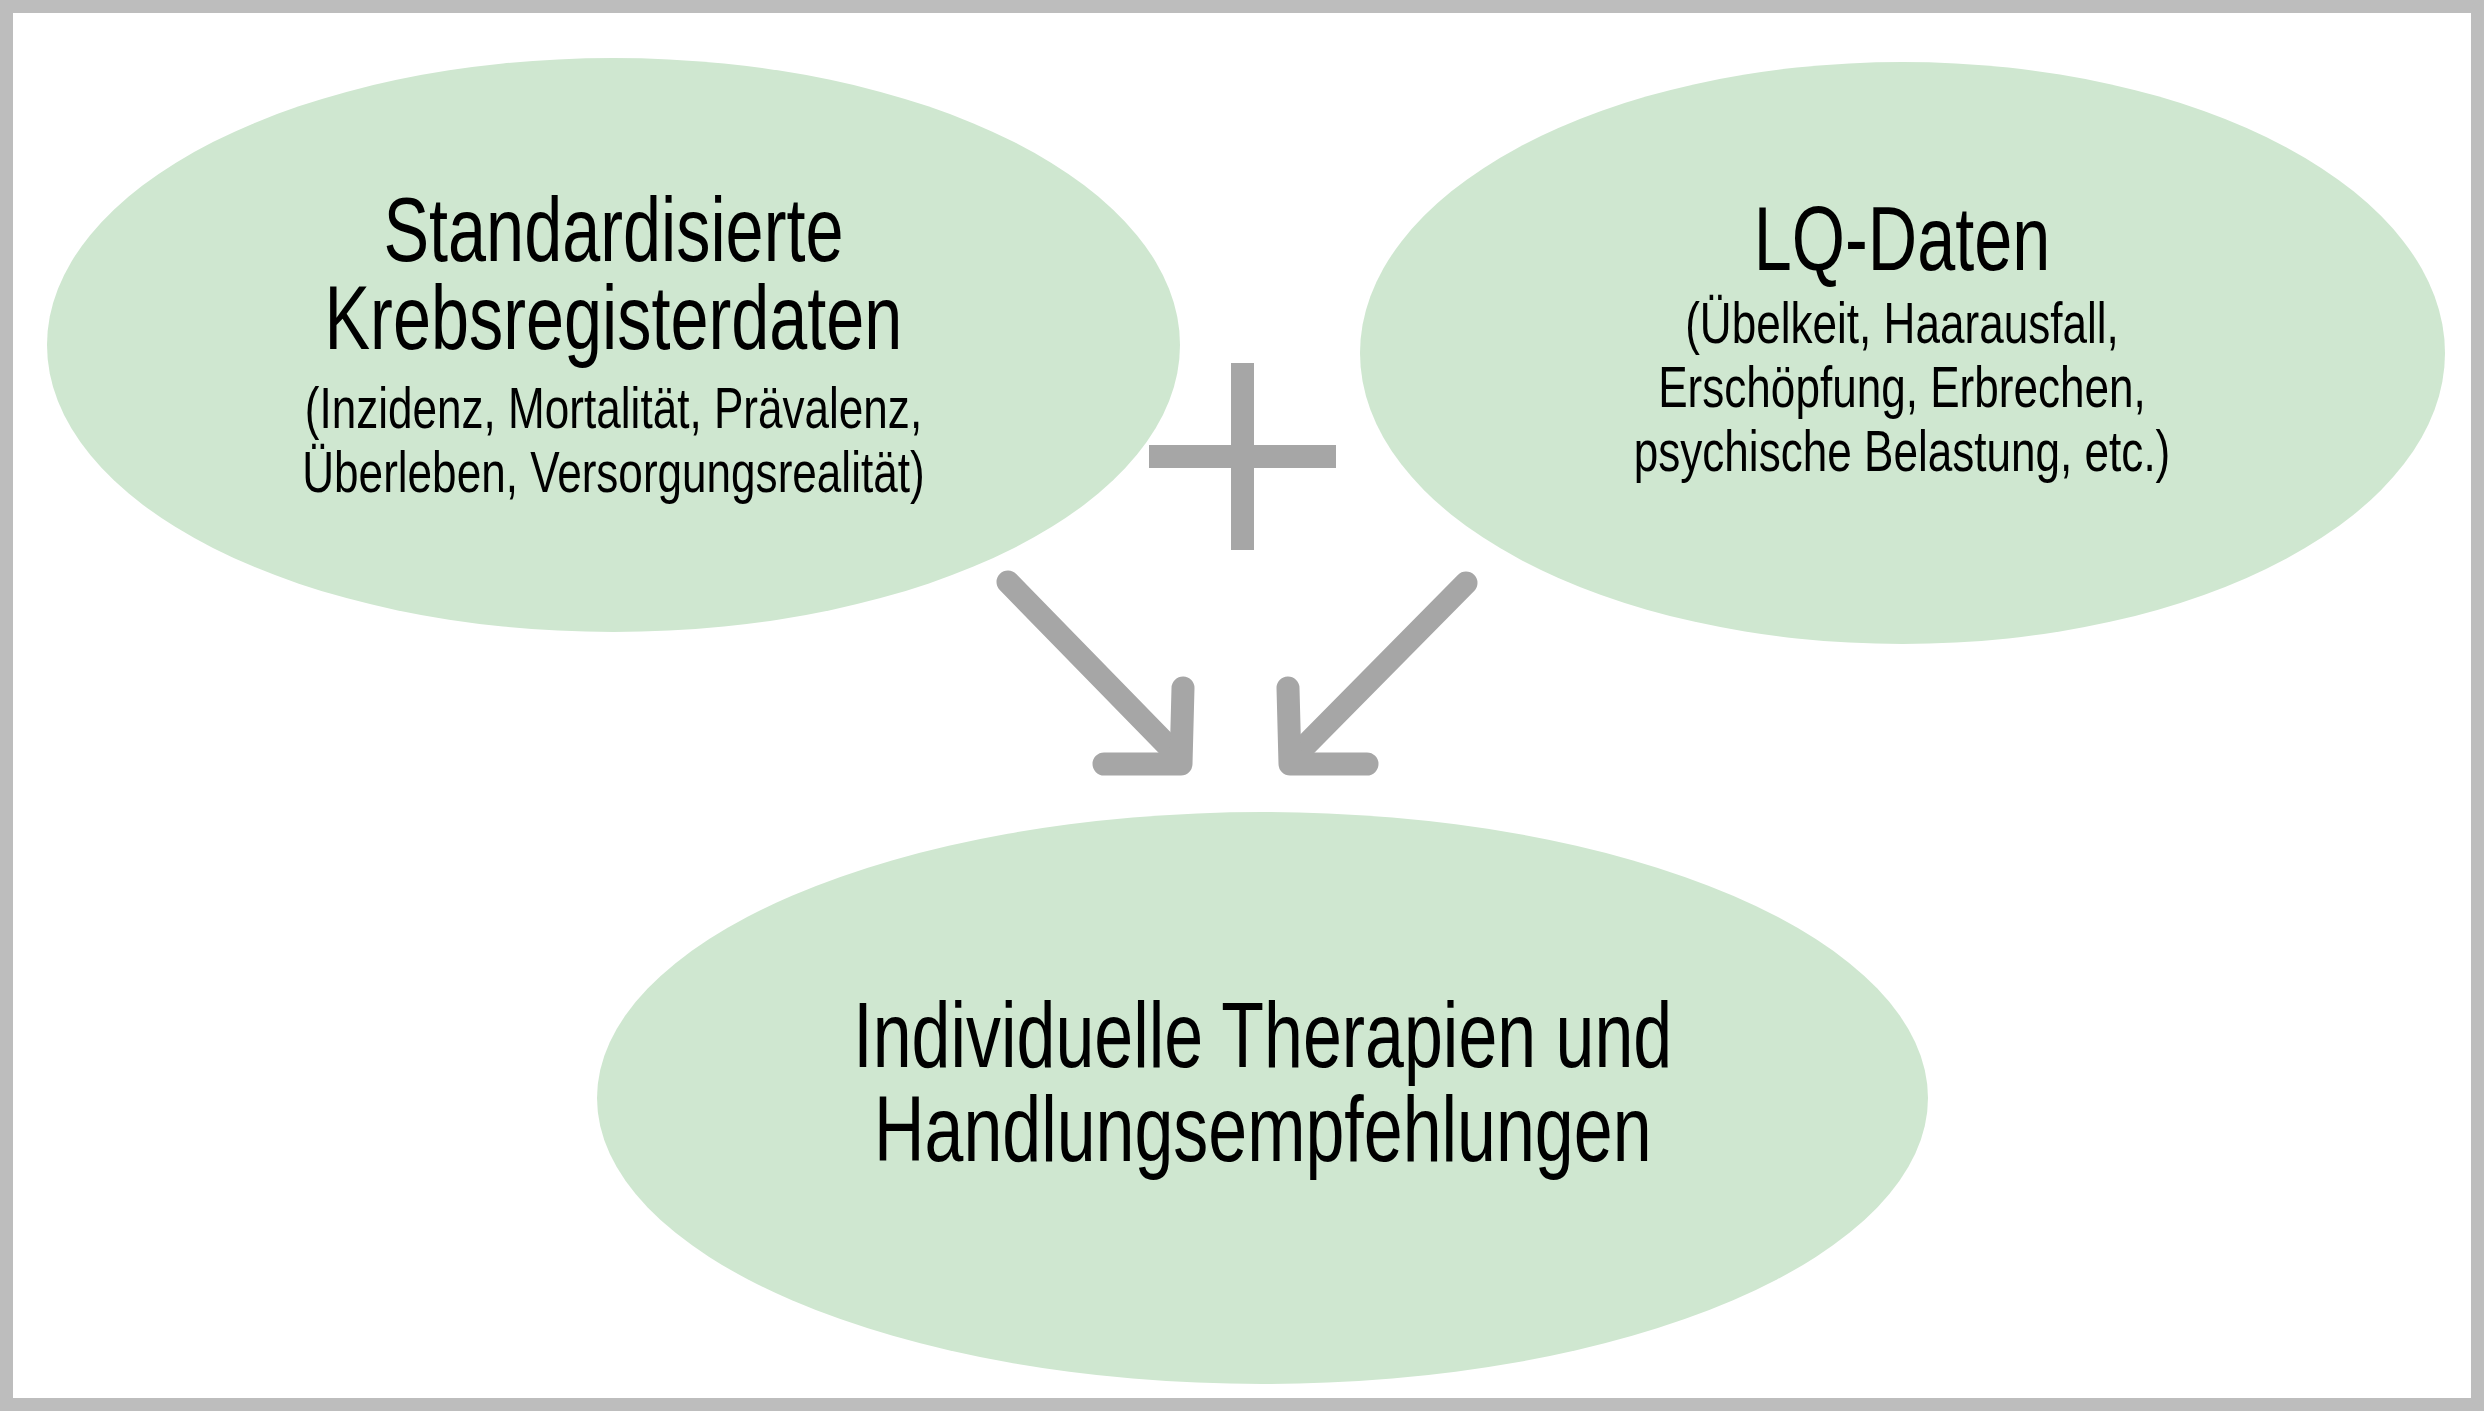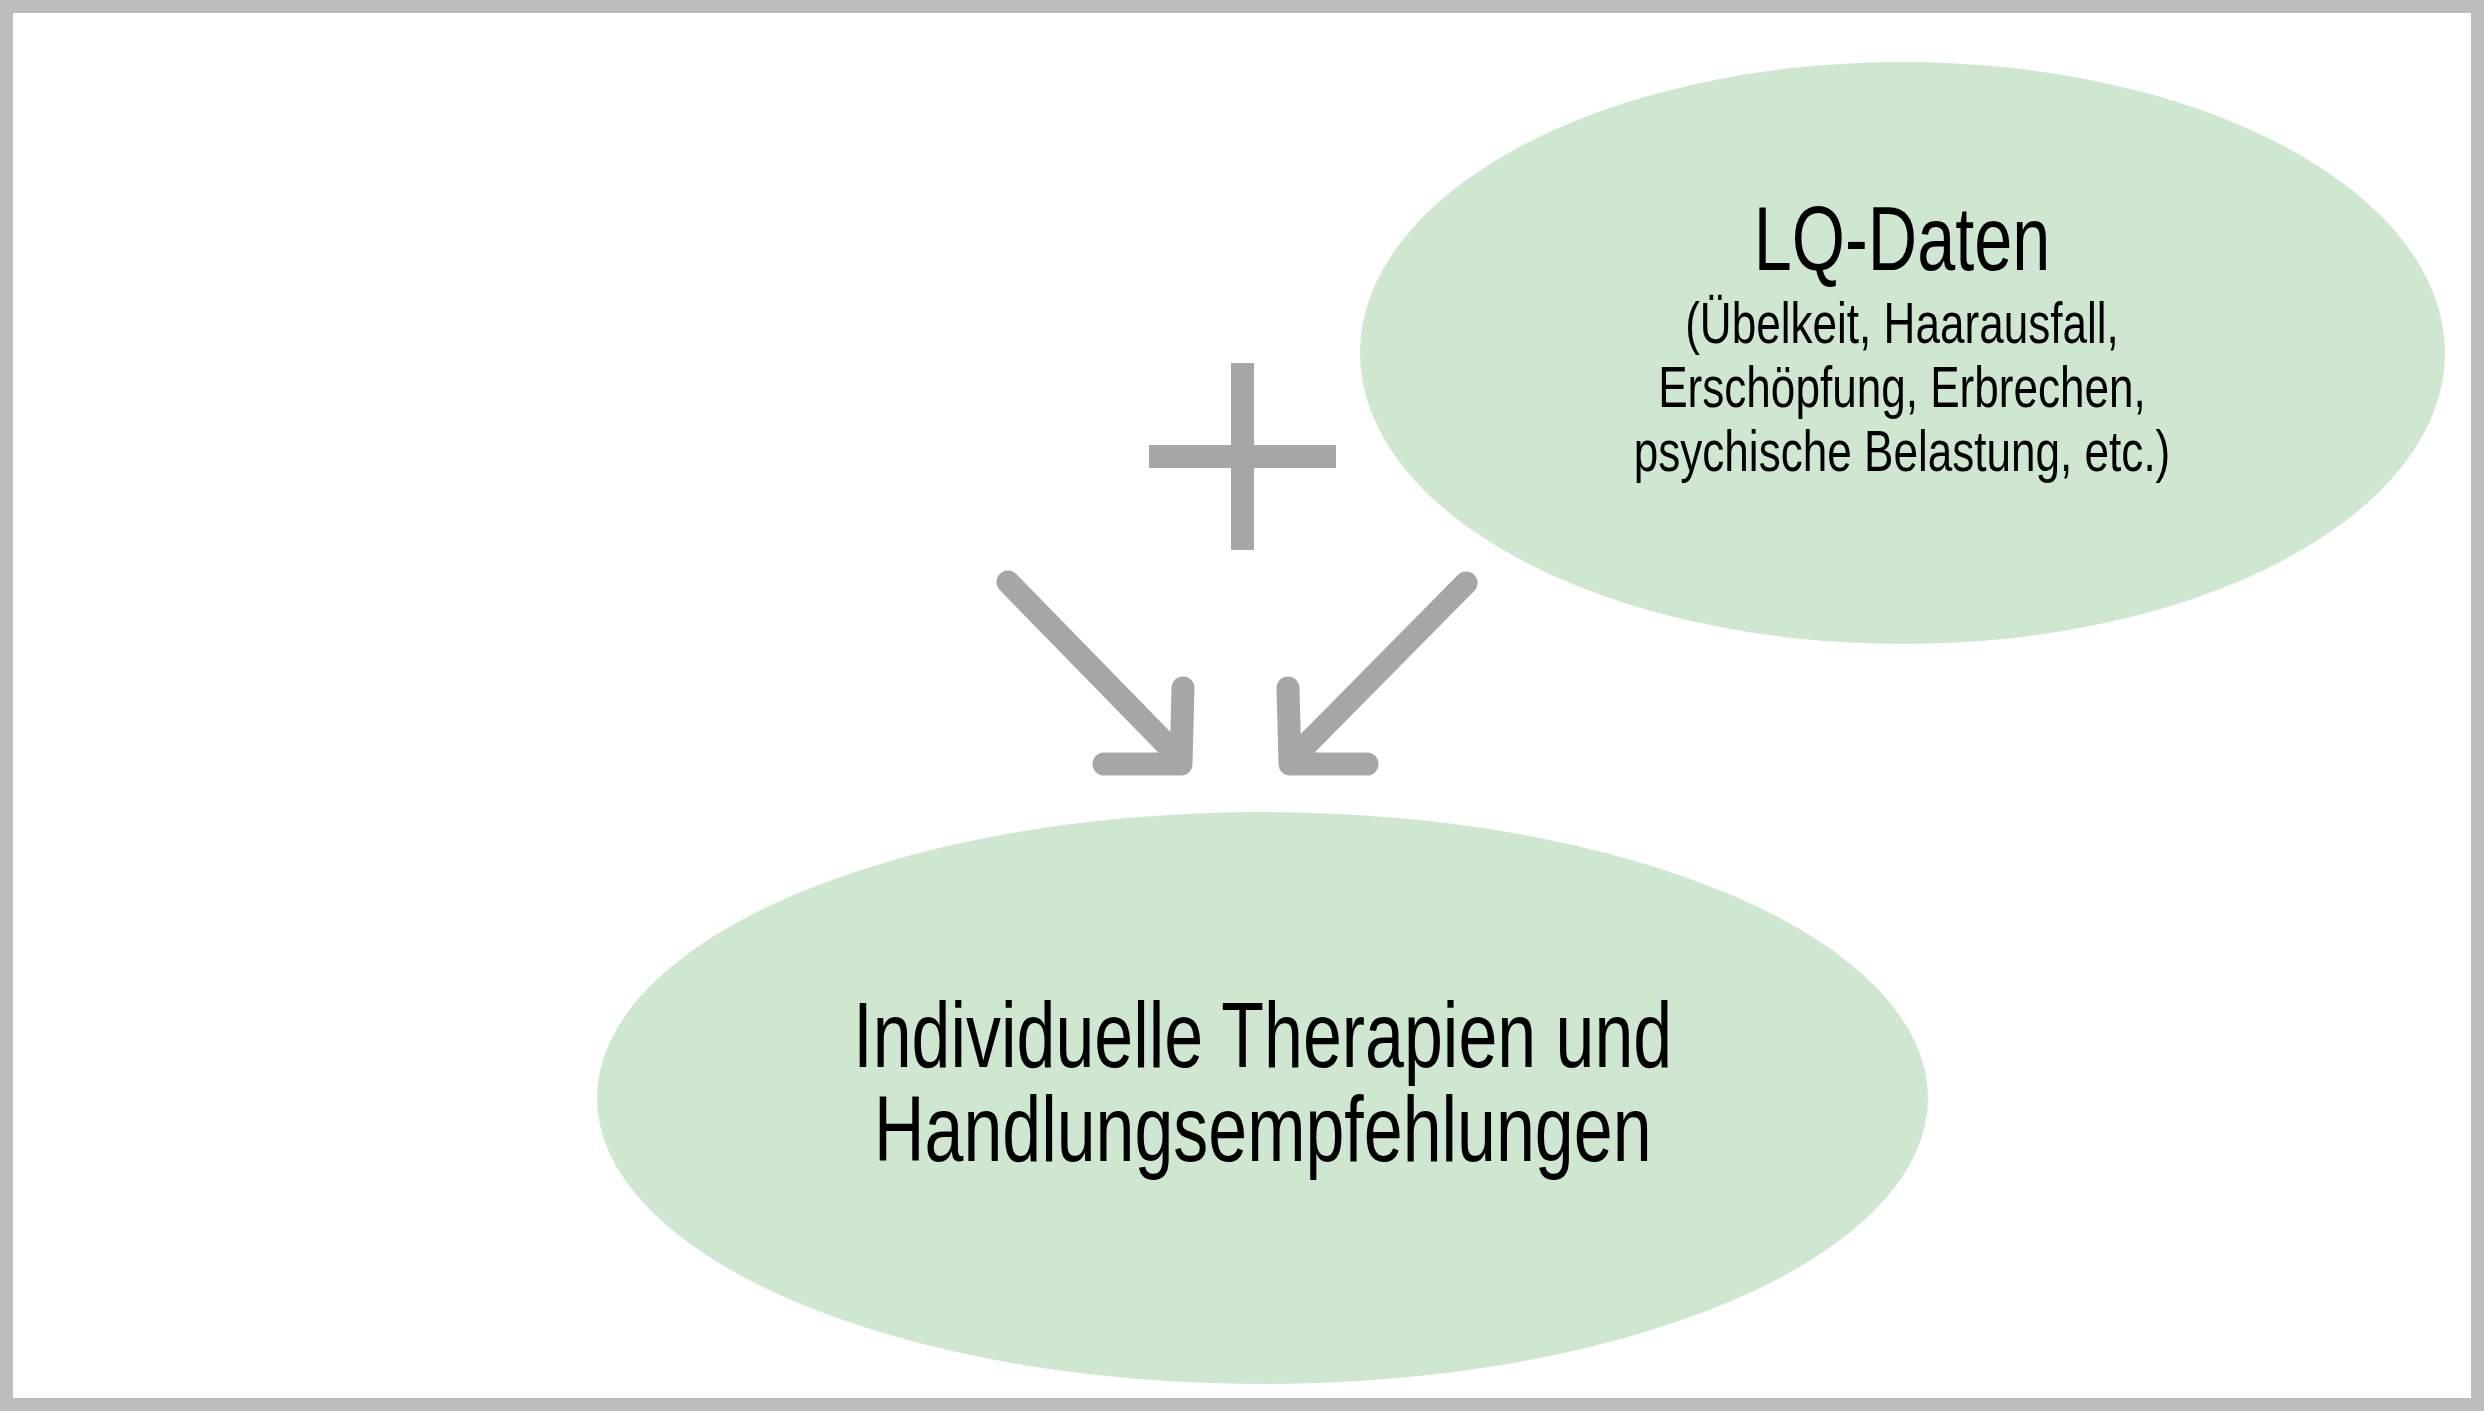--- a/index.html
+++ b/index.html
@@ -58,20 +58,32 @@
     <g class="stroke round">
       <path d="M1008 582 L1170 748"></path>
       <path d="M1183 688 L1181 764 L1104 764"></path>
     </g>
     <g class="stroke round">
       <path d="M1466 583 L1303 748"></path>
       <path d="M1288 688 L1290 764 L1367 764"></path>
     </g>
   </svg>
 
+  <div class="ellipse" id="el-left">
+    <div class="txt">
+      <div class="title">
+        <div>Standardisierte</div>
+        <div>Krebsregisterdaten</div>
+      </div>
+      <div class="sub">
+        <div>(Inzidenz, Mortalität, Prävalenz,</div>
+        <div>Überleben, Versorgungsrealität)</div>
+      </div>
+    </div>
+  </div>
 
   <div class="ellipse" id="el-bottom">
     <div class="txt">
       <div class="title">
         <div>Individuelle Therapien und</div>
         <div>Handlungsempfehlungen</div>
       </div>
     </div>
   </div>
 

